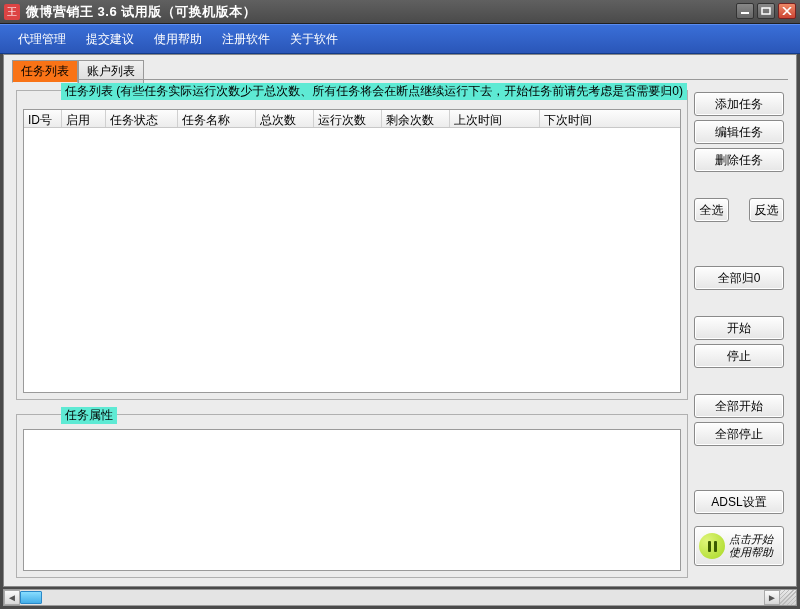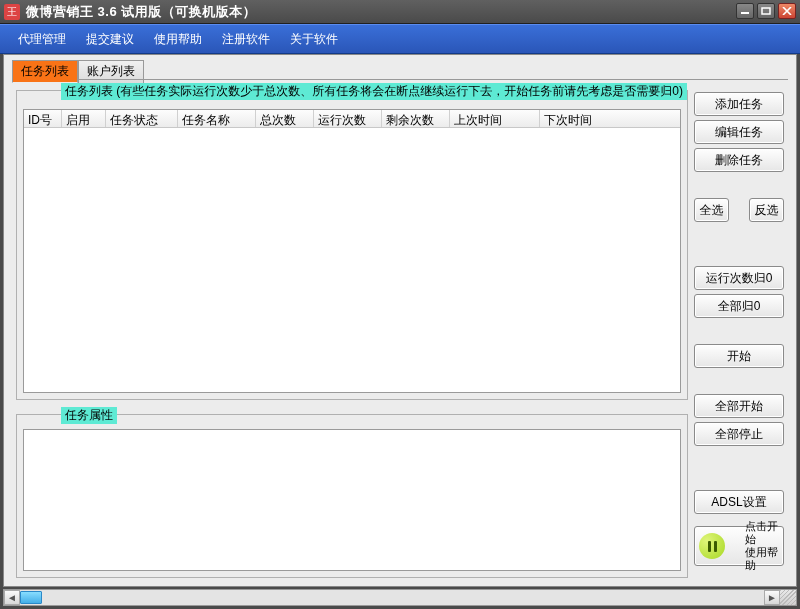--- a/index.html
+++ b/index.html
@@ -124,21 +124,21 @@
     font-size:12px;
     display:flex; align-items:center; justify-content:center;
     cursor:default;
     box-shadow: inset 0 0 0 1px #fff;
   }
   .btn.wide { width:100%; }
   .btn.half { flex:1; }
   .btn.start-big {
     height:40px;
     display:flex; align-items:center; justify-content:flex-start;
-    padding:14px 4px; gap:20px;
+    padding:14px 4px; gap:4px;font-style:italic;
   }
   .pause-icon {
     width:26px; height:26px; border-radius:50%;
     background:radial-gradient(circle at 30% 30%, #dff57a, #a7d823);
     display:flex; align-items:center; justify-content:center;
     flex-shrink:0;
   }
   .pause-icon .bars { display:flex; gap:3px; }
   .pause-icon .bars span { width:3px; height:11px; background:#3a5a00; border-radius:1px;}
   .start-big-text { font-size:11px; line-height:13px; }
@@ -302,24 +302,24 @@
     <div class="side-buttons">
       <div class="btn wide">添加任务</div>
       <div class="btn wide">编辑任务</div>
       <div class="btn wide">删除任务</div>
       <div class="spacer"></div>
       <div class="row2">
         <div class="btn half">全选</div>
         <div class="btn half">反选</div>
       </div>
       <div class="spacer-big"></div>
-      <div class="btn wide">运行次数归0</div>
       <div class="btn wide">全部归0</div>
       <div class="spacer"></div>
       <div class="btn wide">开始</div>
+      <div class="btn wide">停止</div>
       <div class="spacer"></div>
       <div class="btn wide">全部开始</div>
       <div class="btn wide">全部停止</div>
       <div class="spacer-big"></div>
       <div class="btn wide">ADSL设置</div>
       <div style="height:4px;"></div>
       <div class="btn wide start-big">
         <div class="pause-icon">
           <div class="bars">
               <span></span>

